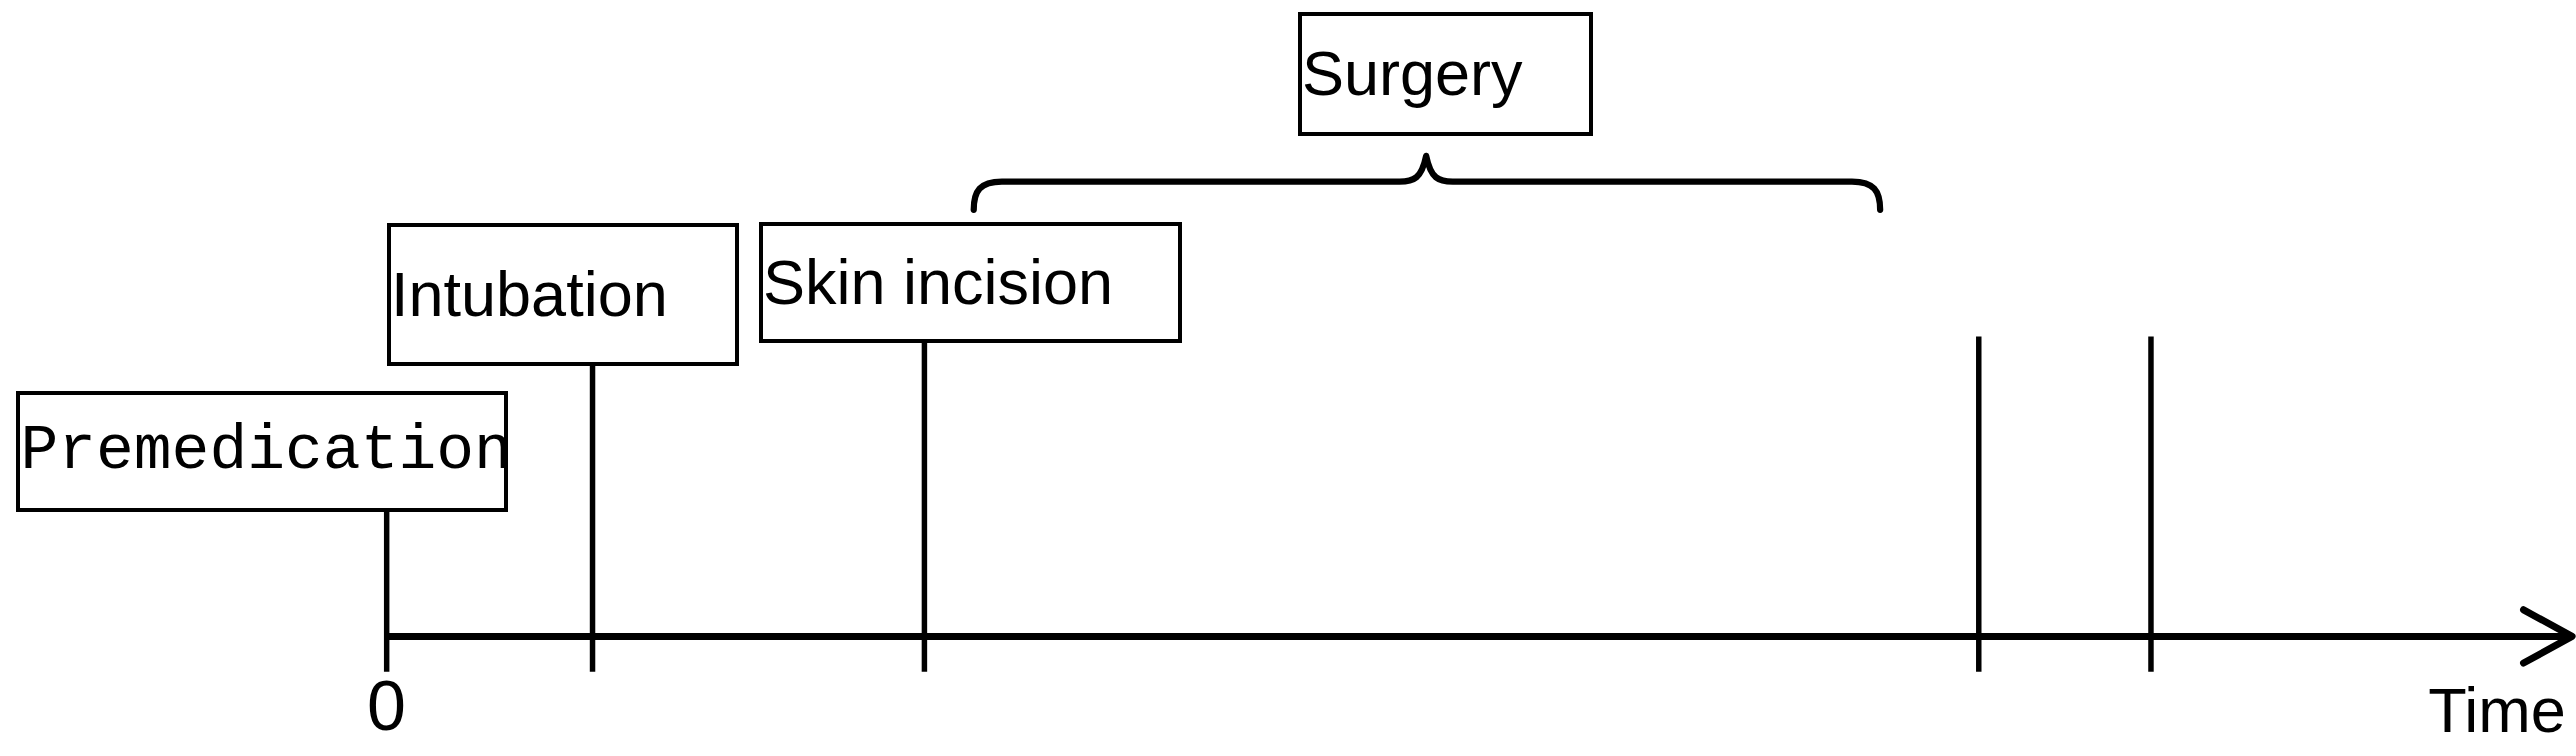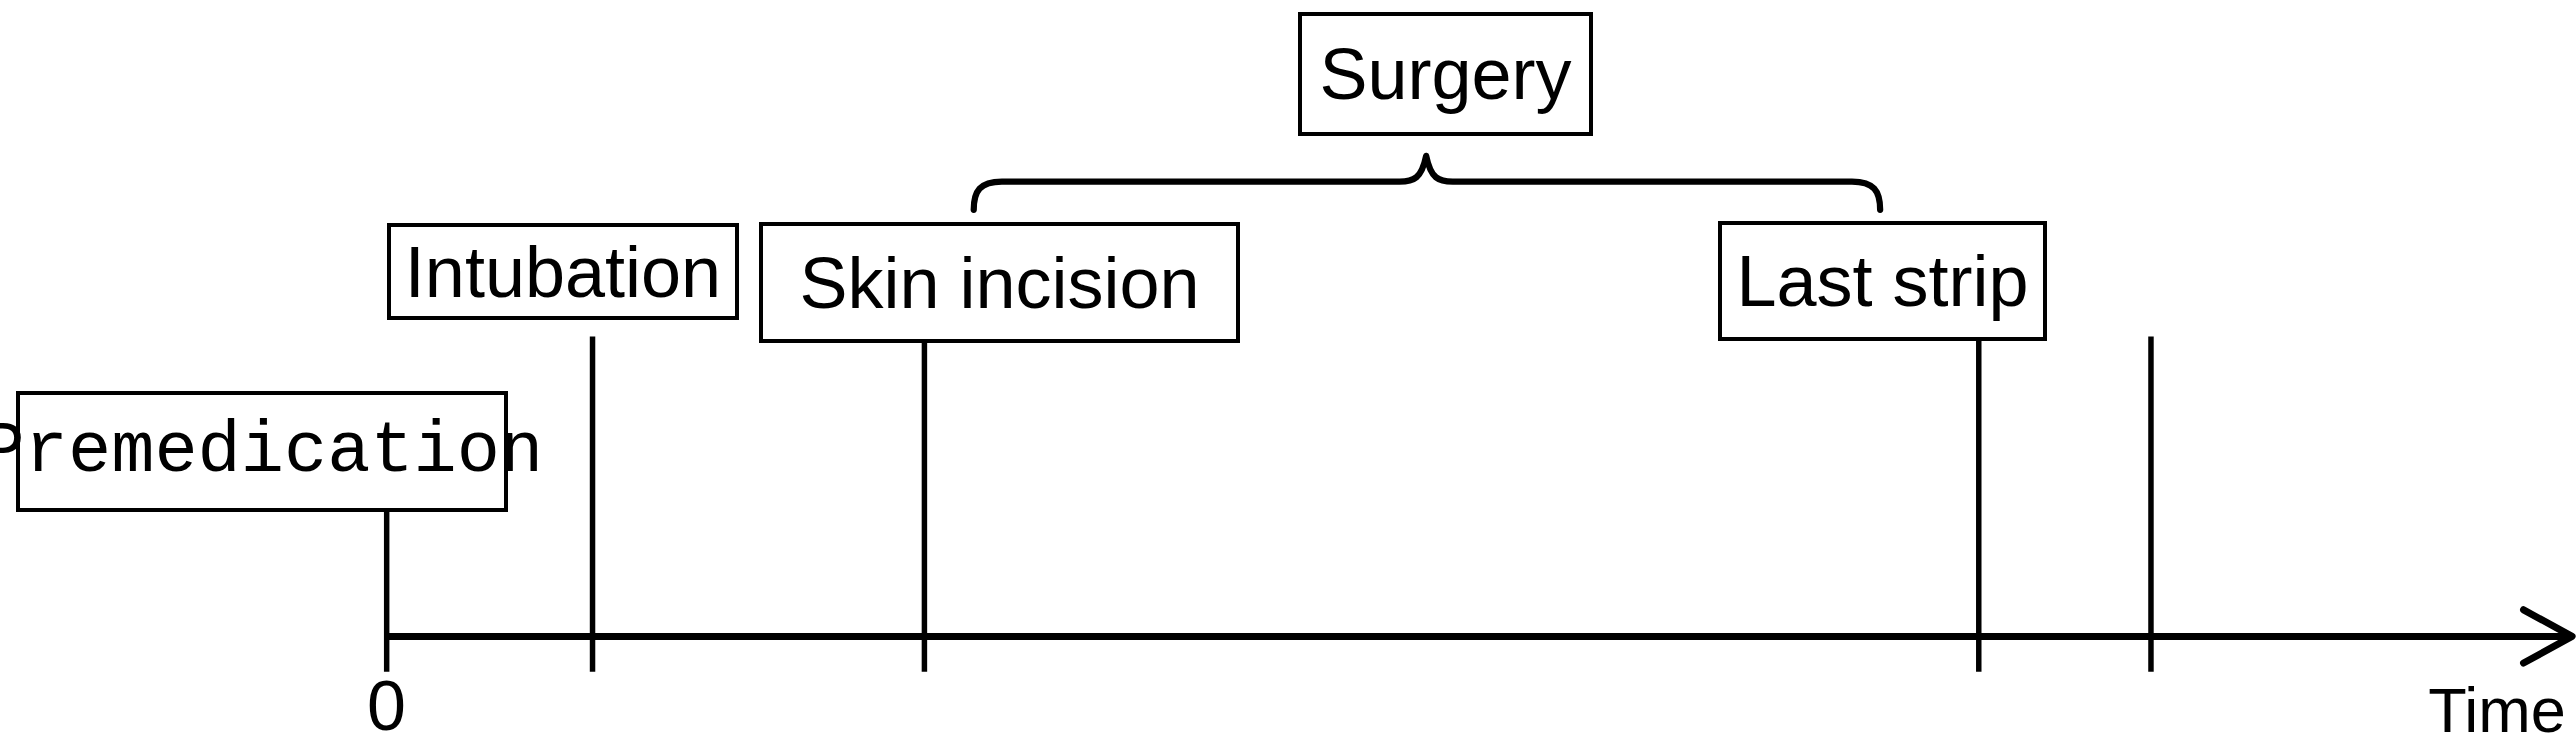--- a/index.html
+++ b/index.html
@@ -23,29 +23,28 @@
     width: 2576px;
     height: 757px;
   }
   .evbox {
     position: absolute;
     box-sizing: border-box;
     border: 4.7px solid #000000;
     background: #ffffff;
     display: flex;
     align-items: center;
-    justify-content: center;
-    font-size: 72px;
+    font-size: 63px;
     line-height: 1;
     white-space: nowrap;
     color: #000000;
   }
   .box-premedication { left: 16.4px;   top: 391px; width: 492px; height: 121px; font-family: Liberation Mono, monospace; }
-  .box-intubation    { left: 387px;  top: 223px; width: 352px; height: 97px; }
-  .box-skin-incision { left: 759px;  top: 222px; width: 481px; height: 121px; }
+  .box-intubation    { left: 387px;  top: 223px; width: 352px; height: 143px; }
+  .box-skin-incision { left: 759px;  top: 222px; width: 423px; height: 121px; }
   .box-surgery       { left: 1298px; top: 11.7px;  width: 295px; height: 124px; }
   .box-last-strip    { left: 1718px; top: 221px; width: 329px; height: 120px; }
   .box-extubation    { left: 2065px; top: 222px; width: 371px; height: 119px; }
   .axis-label {
     position: absolute;
     line-height: 1;
     white-space: nowrap;
     color: #000000;
   }
   .label-zero {
@@ -91,23 +90,20 @@
   </div>
 
   <div class="evbox box-skin-incision">
     <span>Skin incision</span>
   </div>
 
   <div class="evbox box-surgery">
     <span>Surgery</span>
   </div>
 
-  <div class="evbox box-last-strip">
-    <span>Last strip</span>
-  </div>
 
 
   <div class="axis-label label-zero">0</div>
 
   <div class="axis-label label-time">Time</div>
 
 </div>
 
 
 </body></html>

